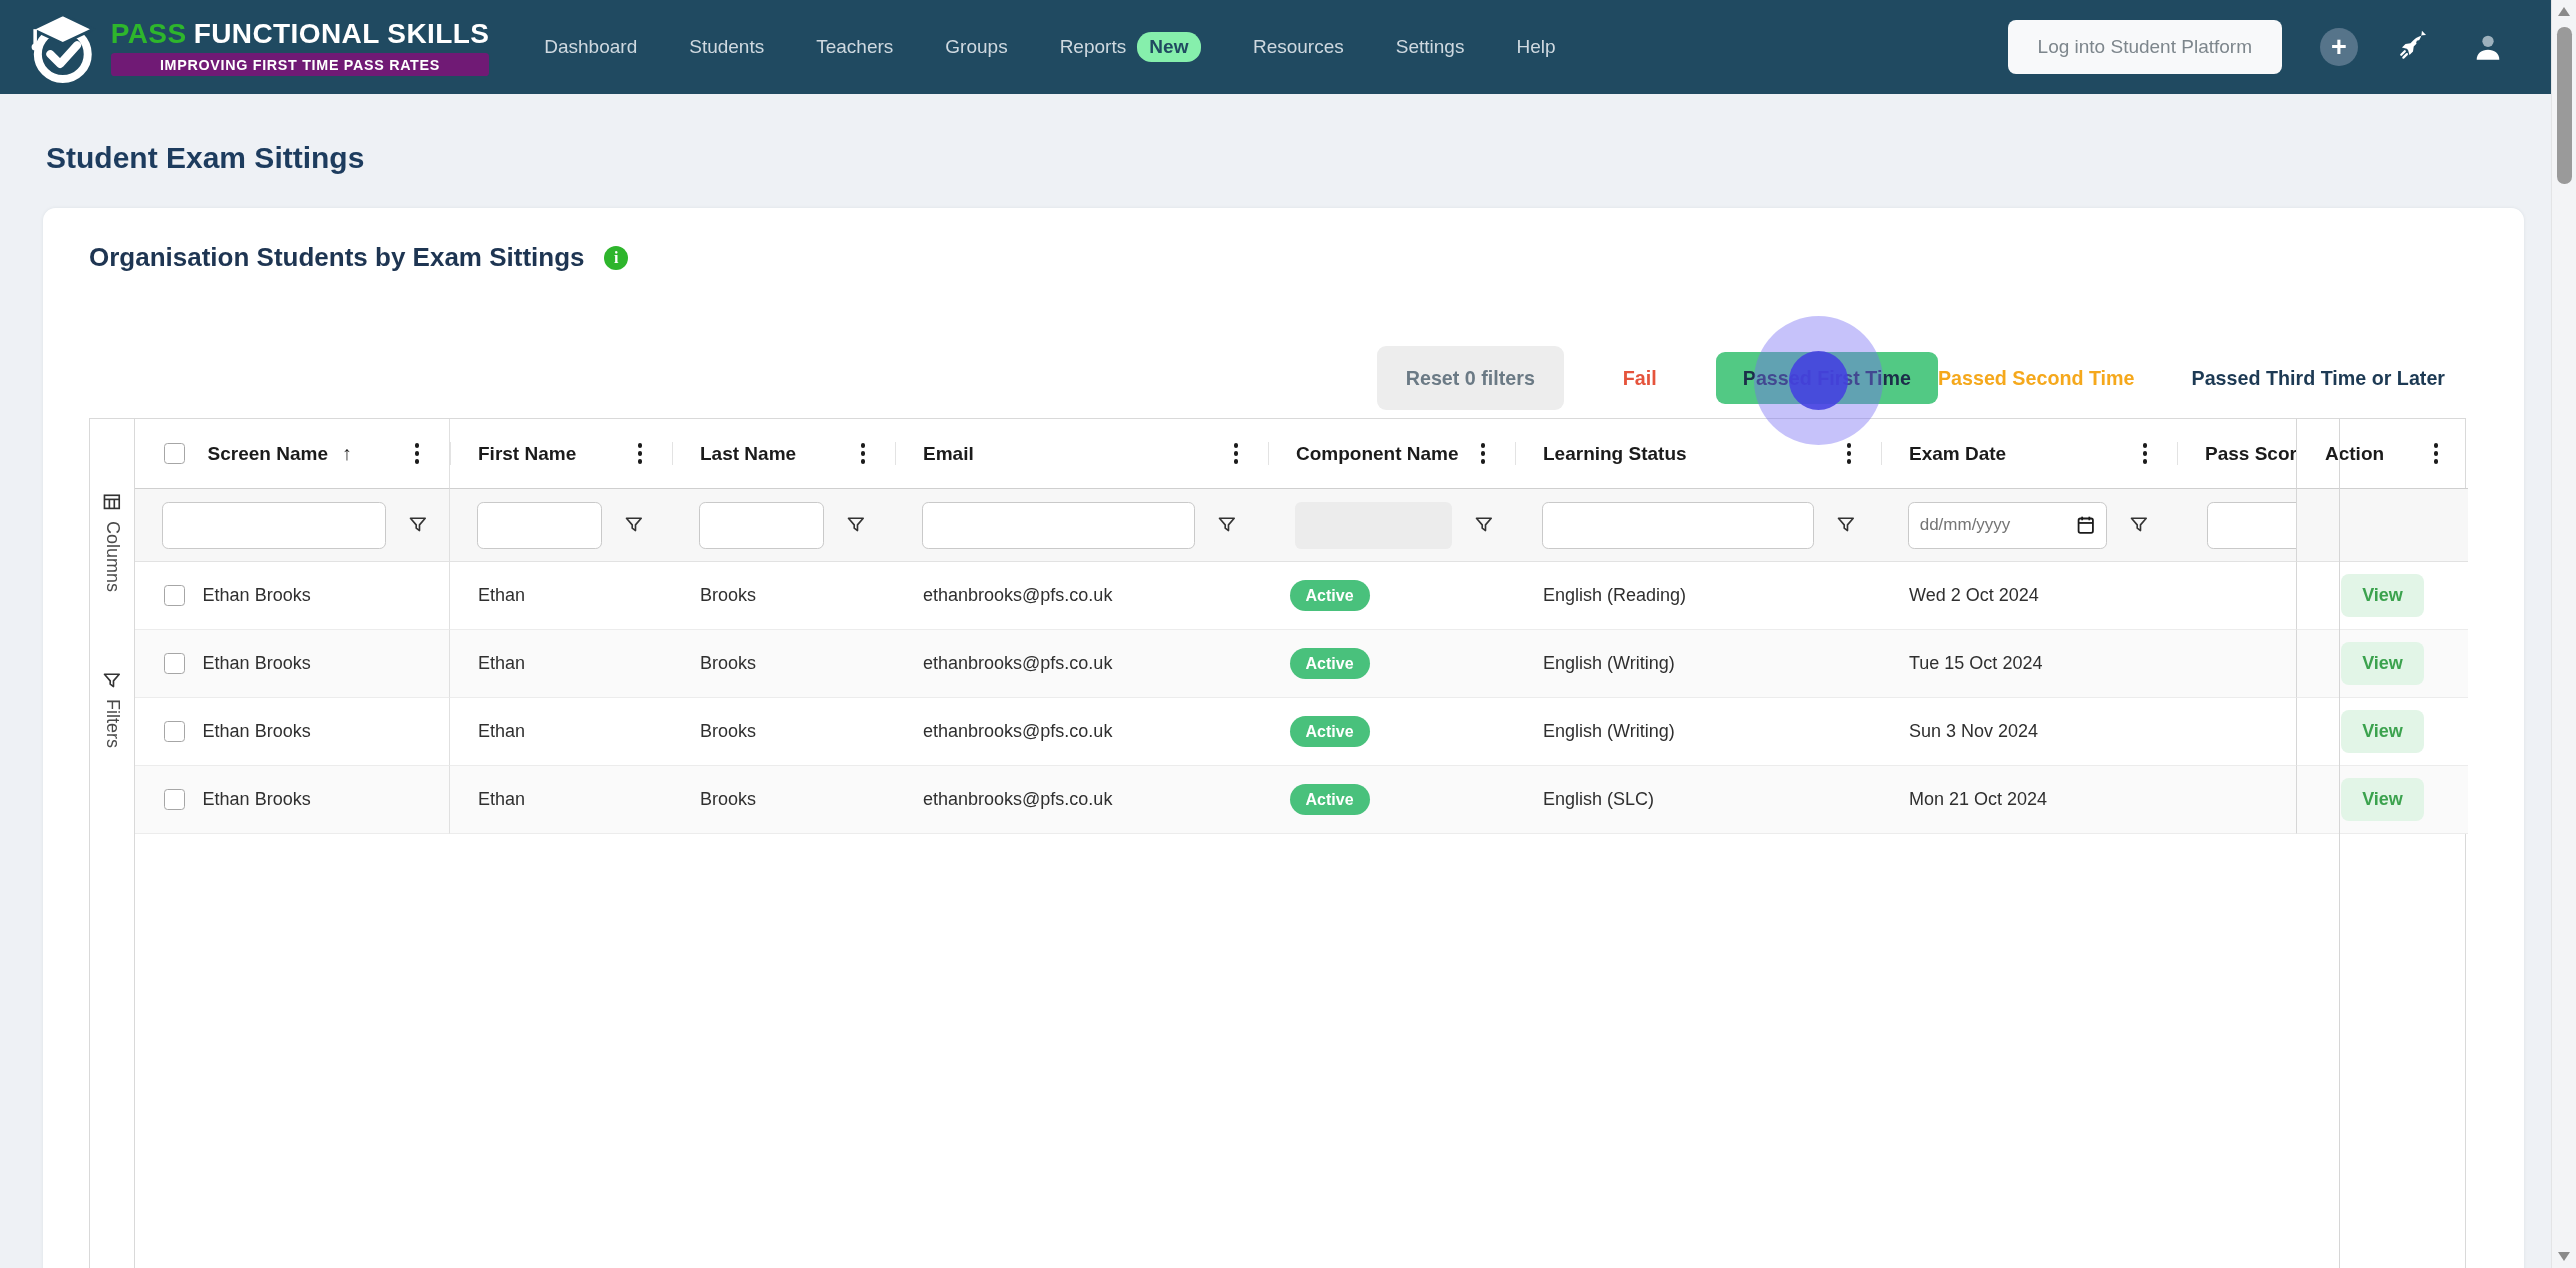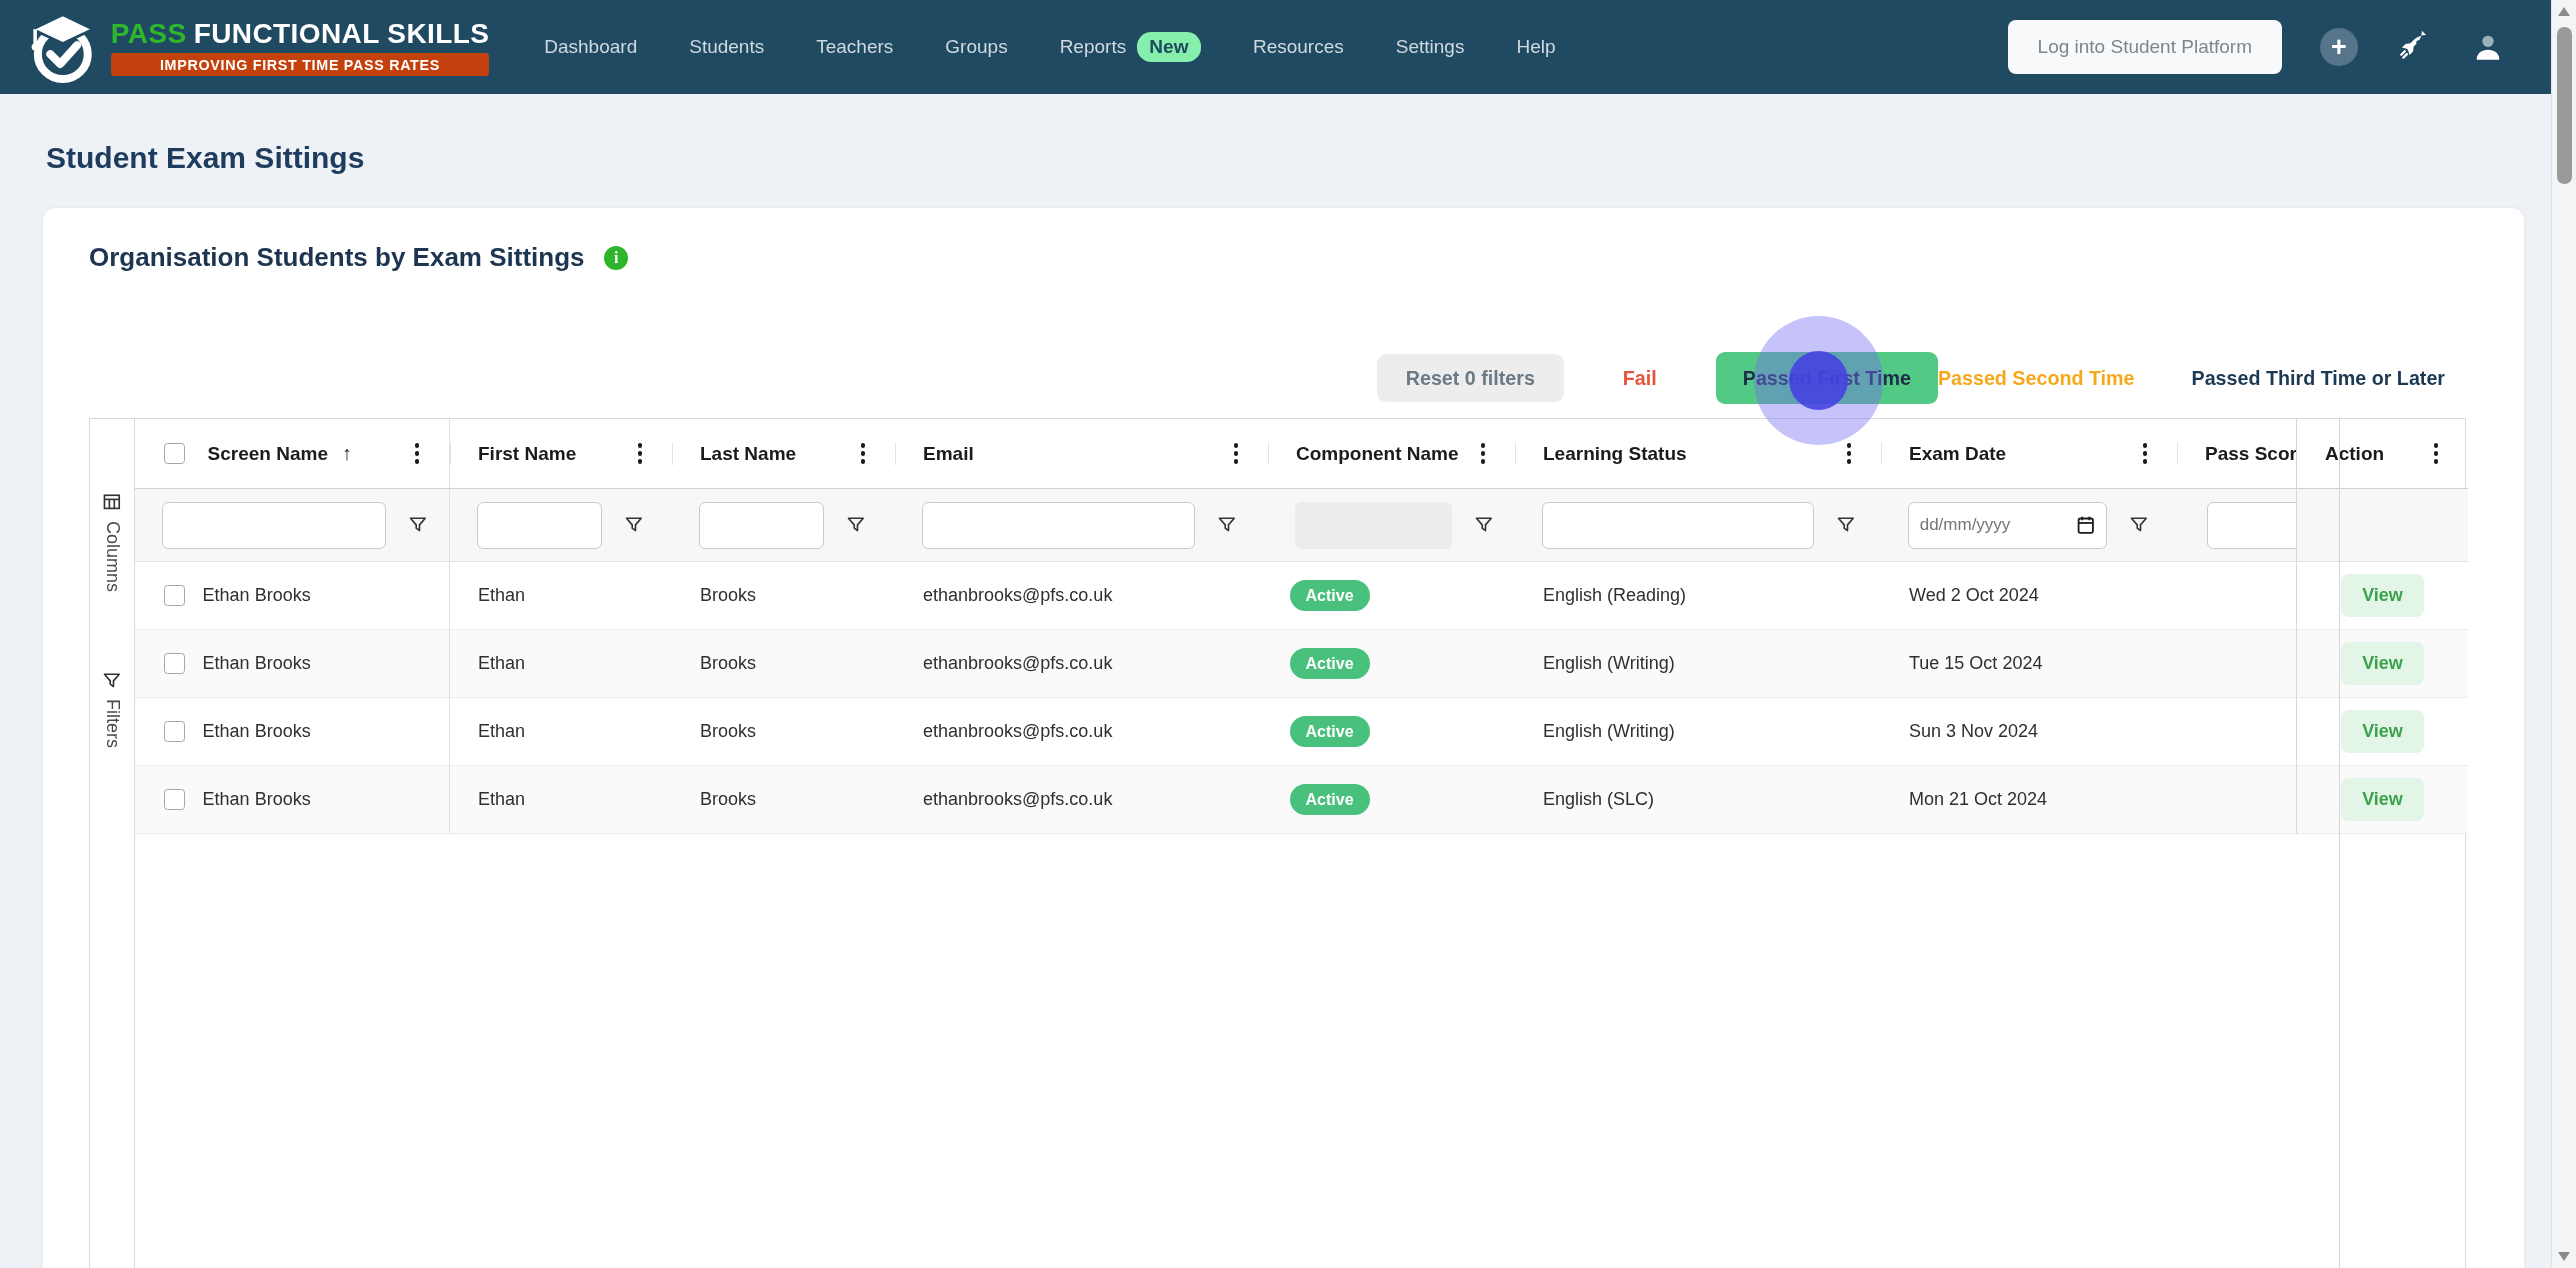--- a/index.html
+++ b/index.html
@@ -7,40 +7,40 @@
   .viewport { position:relative; width:2576px; height:1268px; }
 
   
   .navbar { position:absolute; top:0; left:0; width:2576px; height:94px; background:#204a61; display:flex; align-items:center; }
   .logo-wrap { display:flex; align-items:center; margin-left:19.7px; }
   .logo-badge { width:82px; height:82px; position:relative; flex:none; }
   .logo-text { margin-left:9px; }
   .logo-line1 { font-size:28px; font-weight:800; letter-spacing:0.4px; white-space:nowrap; }
   .logo-line1 .green { color:#2eb62c; margin-right:7.2px; }
   .logo-line1 .white { color:#ffffff; }
-  .logo-banner { margin-top:3.6px; background:#c2410c; border-radius:3.6px; color:#fff; font-size:14.3px; font-weight:700; letter-spacing:0.7px; text-align:center; padding:3.6px 9px; white-space:nowrap; }
+  .logo-banner { margin-top:3.6px; background:#701a75; border-radius:3.6px; color:#fff; font-size:14.3px; font-weight:700; letter-spacing:0.7px; text-align:center; padding:3.6px 9px; white-space:nowrap; }
   .nav-links { display:flex; align-items:center; gap:52px; margin-left:55px; }
   .nav-link { color:#cfd9e0; font-size:19px; text-decoration:none; display:flex; align-items:center; gap:10.7px; white-space:nowrap; cursor:pointer; }
   .new-badge { background:#86efac; color:#204a61; font-size:19px; font-weight:700; border-radius:14.3px; padding:3.6px 12.5px; }
   .nav-right { margin-left:auto; margin-right:70px; display:flex; align-items:center; gap:38px; }
   .login-btn { background:#f8f9fa; border:none; border-radius:8px; height:54px; padding:0 30px; font-size:19px; color:#7d868c; font-family:inherit; cursor:pointer; white-space:nowrap; }
   .plus-circle { width:38px; height:38px; border-radius:50%; background:#56748a; color:#fff; font-size:27px; font-weight:700; display:flex; align-items:center; justify-content:center; cursor:pointer; }
   .icon-btn { width:36px; height:36px; display:flex; align-items:center; justify-content:center; cursor:pointer; }
 
   
   .page-title { position:absolute; left:46px; top:141px; font-size:30px; font-weight:700; color:#1d3c5e; }
   .card { position:absolute; left:43px; top:208px; width:2481px; height:1073px; background:#ffffff; border-radius:12.5px; box-shadow:0 0.9px 3.6px rgba(30,50,70,0.08); }
   .card-title-row { display:flex; align-items:center; gap:19.7px; padding:34px 0 0 46px; }
   .card-title { font-size:26px; font-weight:700; color:#1e3552; }
   .info-icon { width:24px; height:24px; border-radius:50%; background:#2eb52c; color:#fff; font-size:16px; font-weight:700; display:flex; align-items:center; justify-content:center; font-family:"Liberation Serif", serif; cursor:pointer; }
   .card-subtitle { padding:12.5px 0 0 46px; font-size:19px; font-weight:700; color:#5b6b7b; }
 
   
   .filters-row { position:absolute; top:352px; right:131px; height:52px; display:flex; align-items:center; z-index:5; }
-  .reset-btn { background:#ededed; border:none; border-radius:9px; height:48px; padding:0 29px; font-size:19.7px; font-weight:700; color:#6b7a85; font-family:inherit; cursor:pointer; }
+  .reset-btn { background:#ededed; border:none; border-radius:9px; height:64px; padding:0 29px; font-size:19.7px; font-weight:700; color:#6b7a85; font-family:inherit; cursor:pointer; }
   .legend-fail { margin-left:59px; font-size:19.7px; font-weight:700; color:#e5543c; cursor:pointer; }
   .legend-first { margin-left:59px; background:#52c984; border:none; border-radius:9px; height:52px; padding:0 27px; font-size:19.7px; font-weight:700; color:#1c2e4a; font-family:inherit; cursor:pointer; }
   .legend-second { font-size:19.7px; font-weight:700; color:#f5a81c; cursor:pointer; }
   .legend-third { margin-left:57px; font-size:19.7px; font-weight:700; color:#1d3a54; cursor:pointer; }
 
   
   .grid { position:absolute; left:89px; top:418px; width:2377px; height:851px; display:flex; border-top:0.9px solid #d9d9d9; border-left:0.9px solid #d9d9d9; border-right:0.9px solid #d9d9d9; background:#fff; }
   .side-strip { width:45px; flex:none; border-right:0.9px solid #d9d9d9; display:flex; flex-direction:column; align-items:center; padding-top:73px; gap:79px; }
   .side-btn { display:flex; flex-direction:column; align-items:center; gap:9px; cursor:pointer; }
   .side-label { writing-mode:vertical-rl; font-size:18px; color:#4a4a4a; }

